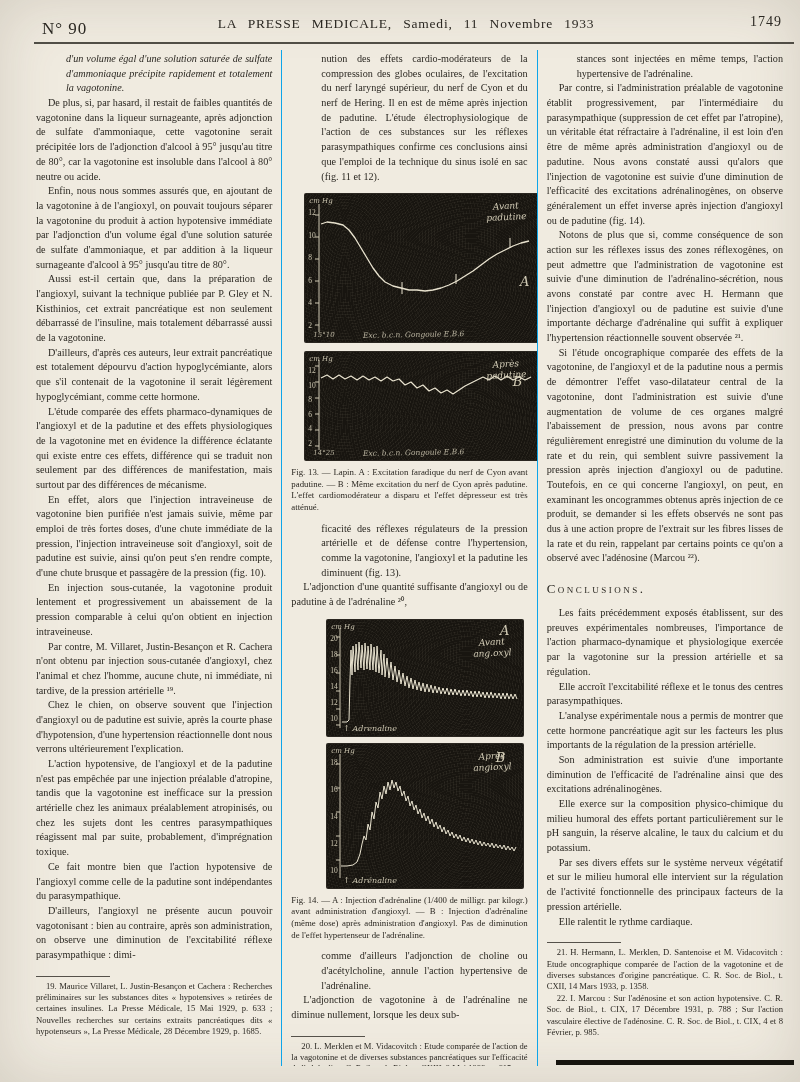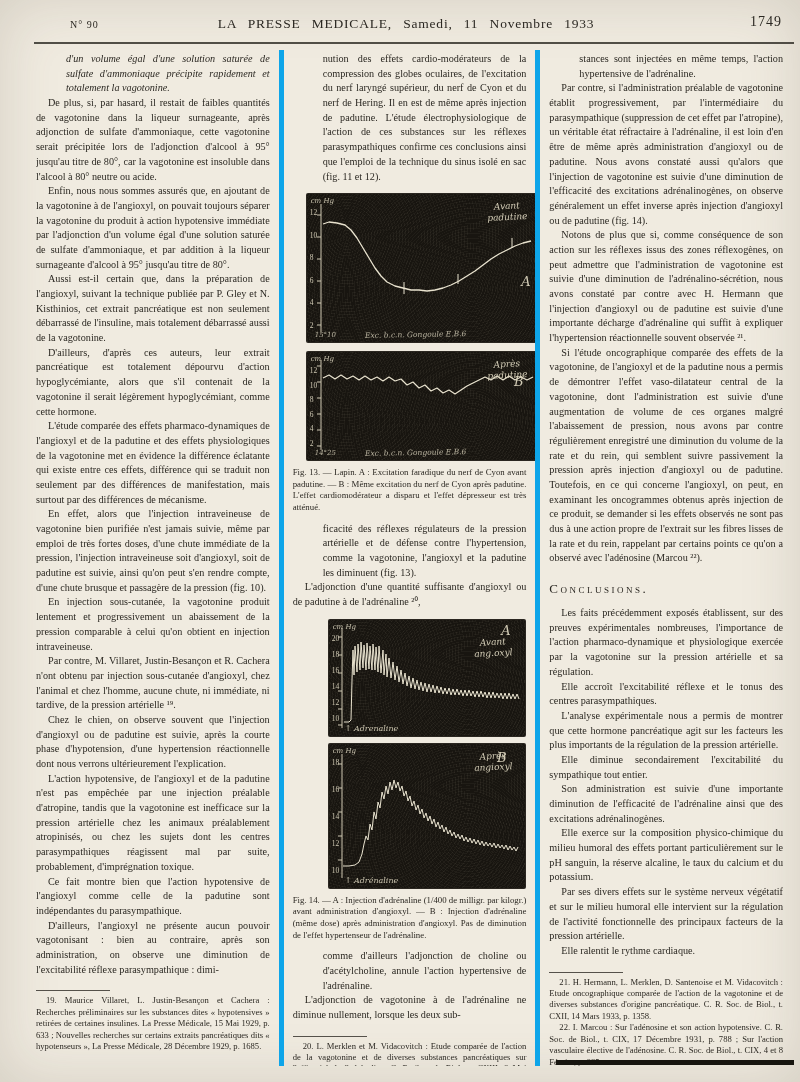--- a/index.html
+++ b/index.html
@@ -1,30 +1,30 @@
 <!DOCTYPE html>
 <html><head>
 <meta charset="utf-8">
 <style>
   html,body{margin:0;padding:0;background:#d8d4ca;}
   .page{position:relative;width:800px;height:1082px;background:#f0ebe0;overflow:hidden;
         font-family:"Liberation Serif", serif;color:#2b2822;
         box-shadow:inset 0 0 60px rgba(90,80,60,.18);}
   
   .header{position:absolute;top:10px;left:0;width:100%;height:32px;}
-  .issue-no{position:absolute;left:70px;top:9px;font-size:10px;letter-spacing:1px;}
+  .issue-no{position:absolute;left:42px;top:9px;font-size:17px;letter-spacing:1px;}
   .masthead{position:absolute;left:0;right:0;top:6px;text-align:center;font-size:13.5px;
             letter-spacing:.8px;word-spacing:7px;padding-left:12px;}
   .page-no{position:absolute;right:18px;top:4px;font-size:14px;letter-spacing:1px;}
   .header-rule{position:absolute;top:42px;left:34px;right:6px;height:2px;background:#35322b;opacity:.85;}
   
   .cols{position:absolute;top:50px;left:36px;right:8px;bottom:16px;display:flex;}
   .col{flex:1 1 0;padding:2px 9px 0 9px;overflow:hidden;position:relative;}
   .col:first-child{padding-left:0;}
-  .col + .col{border-left:5px solid #0ea5e9;}
+  .col + .col{border-left:1px solid #0ea5e9;}
   .col p{margin:0;font-size:10.2px;line-height:1.44;text-align:justify;text-indent:12px;}
   .col p.ni{text-indent:0;margin-left:30px;}
   .col p.ital{font-style:italic;}
   
   .footnotes{margin-top:13px;}
   .footnotes::before{content:"";display:block;width:74px;border-top:1px solid #55514a;margin-bottom:4px;}
   .footnotes p{font-size:8.6px;line-height:1.33;text-indent:10px;text-align:justify;}
   
   .concl-head{text-align:left;font-variant:small-caps;font-size:13px;letter-spacing:2.5px;
               margin:15px 0 9px 0;}
@@ -207,21 +207,20 @@
           <p class="ni">stances sont injectées en même temps, l'action hypertensive de l'adrénaline.</p>
           <p>Par contre, si l'administration préalable de vagotonine établit progressivement, par l'intermédiaire du parasympathique (suppression de cet effet par l'atropine), un véritable état réfractaire à l'adrénaline, il est loin d'en être de même après administration d'angioxyl ou de padutine. Nous avons constaté aussi qu'alors que l'injection de vagotonine est suivie d'une diminution de l'efficacité des excitations adrénalinogènes, on observe généralement un effet inverse après injection d'angioxyl ou de padutine (fig. 14).</p>
           <p>Notons de plus que si, comme conséquence de son action sur les réflexes issus des zones réflexogènes, on peut admettre que l'administration de vagotonine est suivie d'une diminution de l'adrénalino-sécrétion, nous avons constaté par contre avec H. Hermann que l'injection d'angioxyl ou de padutine est suivie d'une importante décharge d'adrénaline qui suffit à expliquer l'hypertension réactionnelle souvent observée ²¹.</p>
           <p>Si l'étude oncographique comparée des effets de la vagotonine, de l'angioxyl et de la padutine nous a permis de démontrer l'effet vaso-dilatateur central de la vagotonine, dont l'administration est suivie d'une augmentation de volume de ces organes malgré l'abaissement de pression, nous avons par contre régulièrement enregistré une diminution du volume de la rate et du rein, qui semblent suivre passivement la pression après injection d'angioxyl ou de padutine. Toutefois, en ce qui concerne l'angioxyl, on peut, en examinant les oncogrammes obtenus après injection de ce produit, se demander si les effets observés ne sont pas dus à une action propre de l'extrait sur les fibres lisses de la rate et du rein, rappelant par certains points ce qu'on a observé avec l'adénosine (Marcou ²²).</p>
         </div>
       <div class="concl-head">Conclusions.</div>
       <div>
           <p>Les faits précédemment exposés établissent, sur des preuves expérimentales nombreuses, l'importance de l'action pharmaco-dynamique et physiologique exercée par la vagotonine sur la pression artérielle et sa régulation.</p>
           <p>Elle accroît l'excitabilité réflexe et le tonus des centres parasympathiques.</p>
           <p>L'analyse expérimentale nous a permis de montrer que cette hormone pancréatique agit sur les facteurs les plus importants de la régulation de la pression artérielle.</p>
-          <p>Elle diminue secondairement l'excitabilité du sympathique tout entier.</p>
           <p>Son administration est suivie d'une importante diminution de l'efficacité de l'adrénaline ainsi que des excitations adrénalinogènes.</p>
           <p>Elle exerce sur la composition physico-chimique du milieu humoral des effets portant particulièrement sur le pH sanguin, la réserve alcaline, le taux du calcium et du potassium.</p>
           <p>Par ses divers effets sur le système nerveux végétatif et sur le milieu humoral elle intervient sur la régulation de l'activité fonctionnelle des principaux facteurs de la pression artérielle.</p>
           <p>Elle ralentit le rythme cardiaque.</p>
         </div>
       <div class="footnotes">
           <p>21. H. Hermann, L. Merklen, D. Santenoise et M. Vidacovitch : Etude oncographique comparée de l'action de la vagotonine et de diverses substances d'origine pancréatique. C. R. Soc. de Biol., t. CXII, 14 Mars 1933, p. 1358.</p>
           <p>22. I. Marcou : Sur l'adénosine et son action hypotensive. C. R. Soc. de Biol., t. CIX, 17 Décembre 1931, p. 788 ; Sur l'action vasculaire élective de l'adénosine. C. R. Soc. de Biol., t. CIX, 4 et 8 Février, p. 985.</p>
         </div>
     </div>

